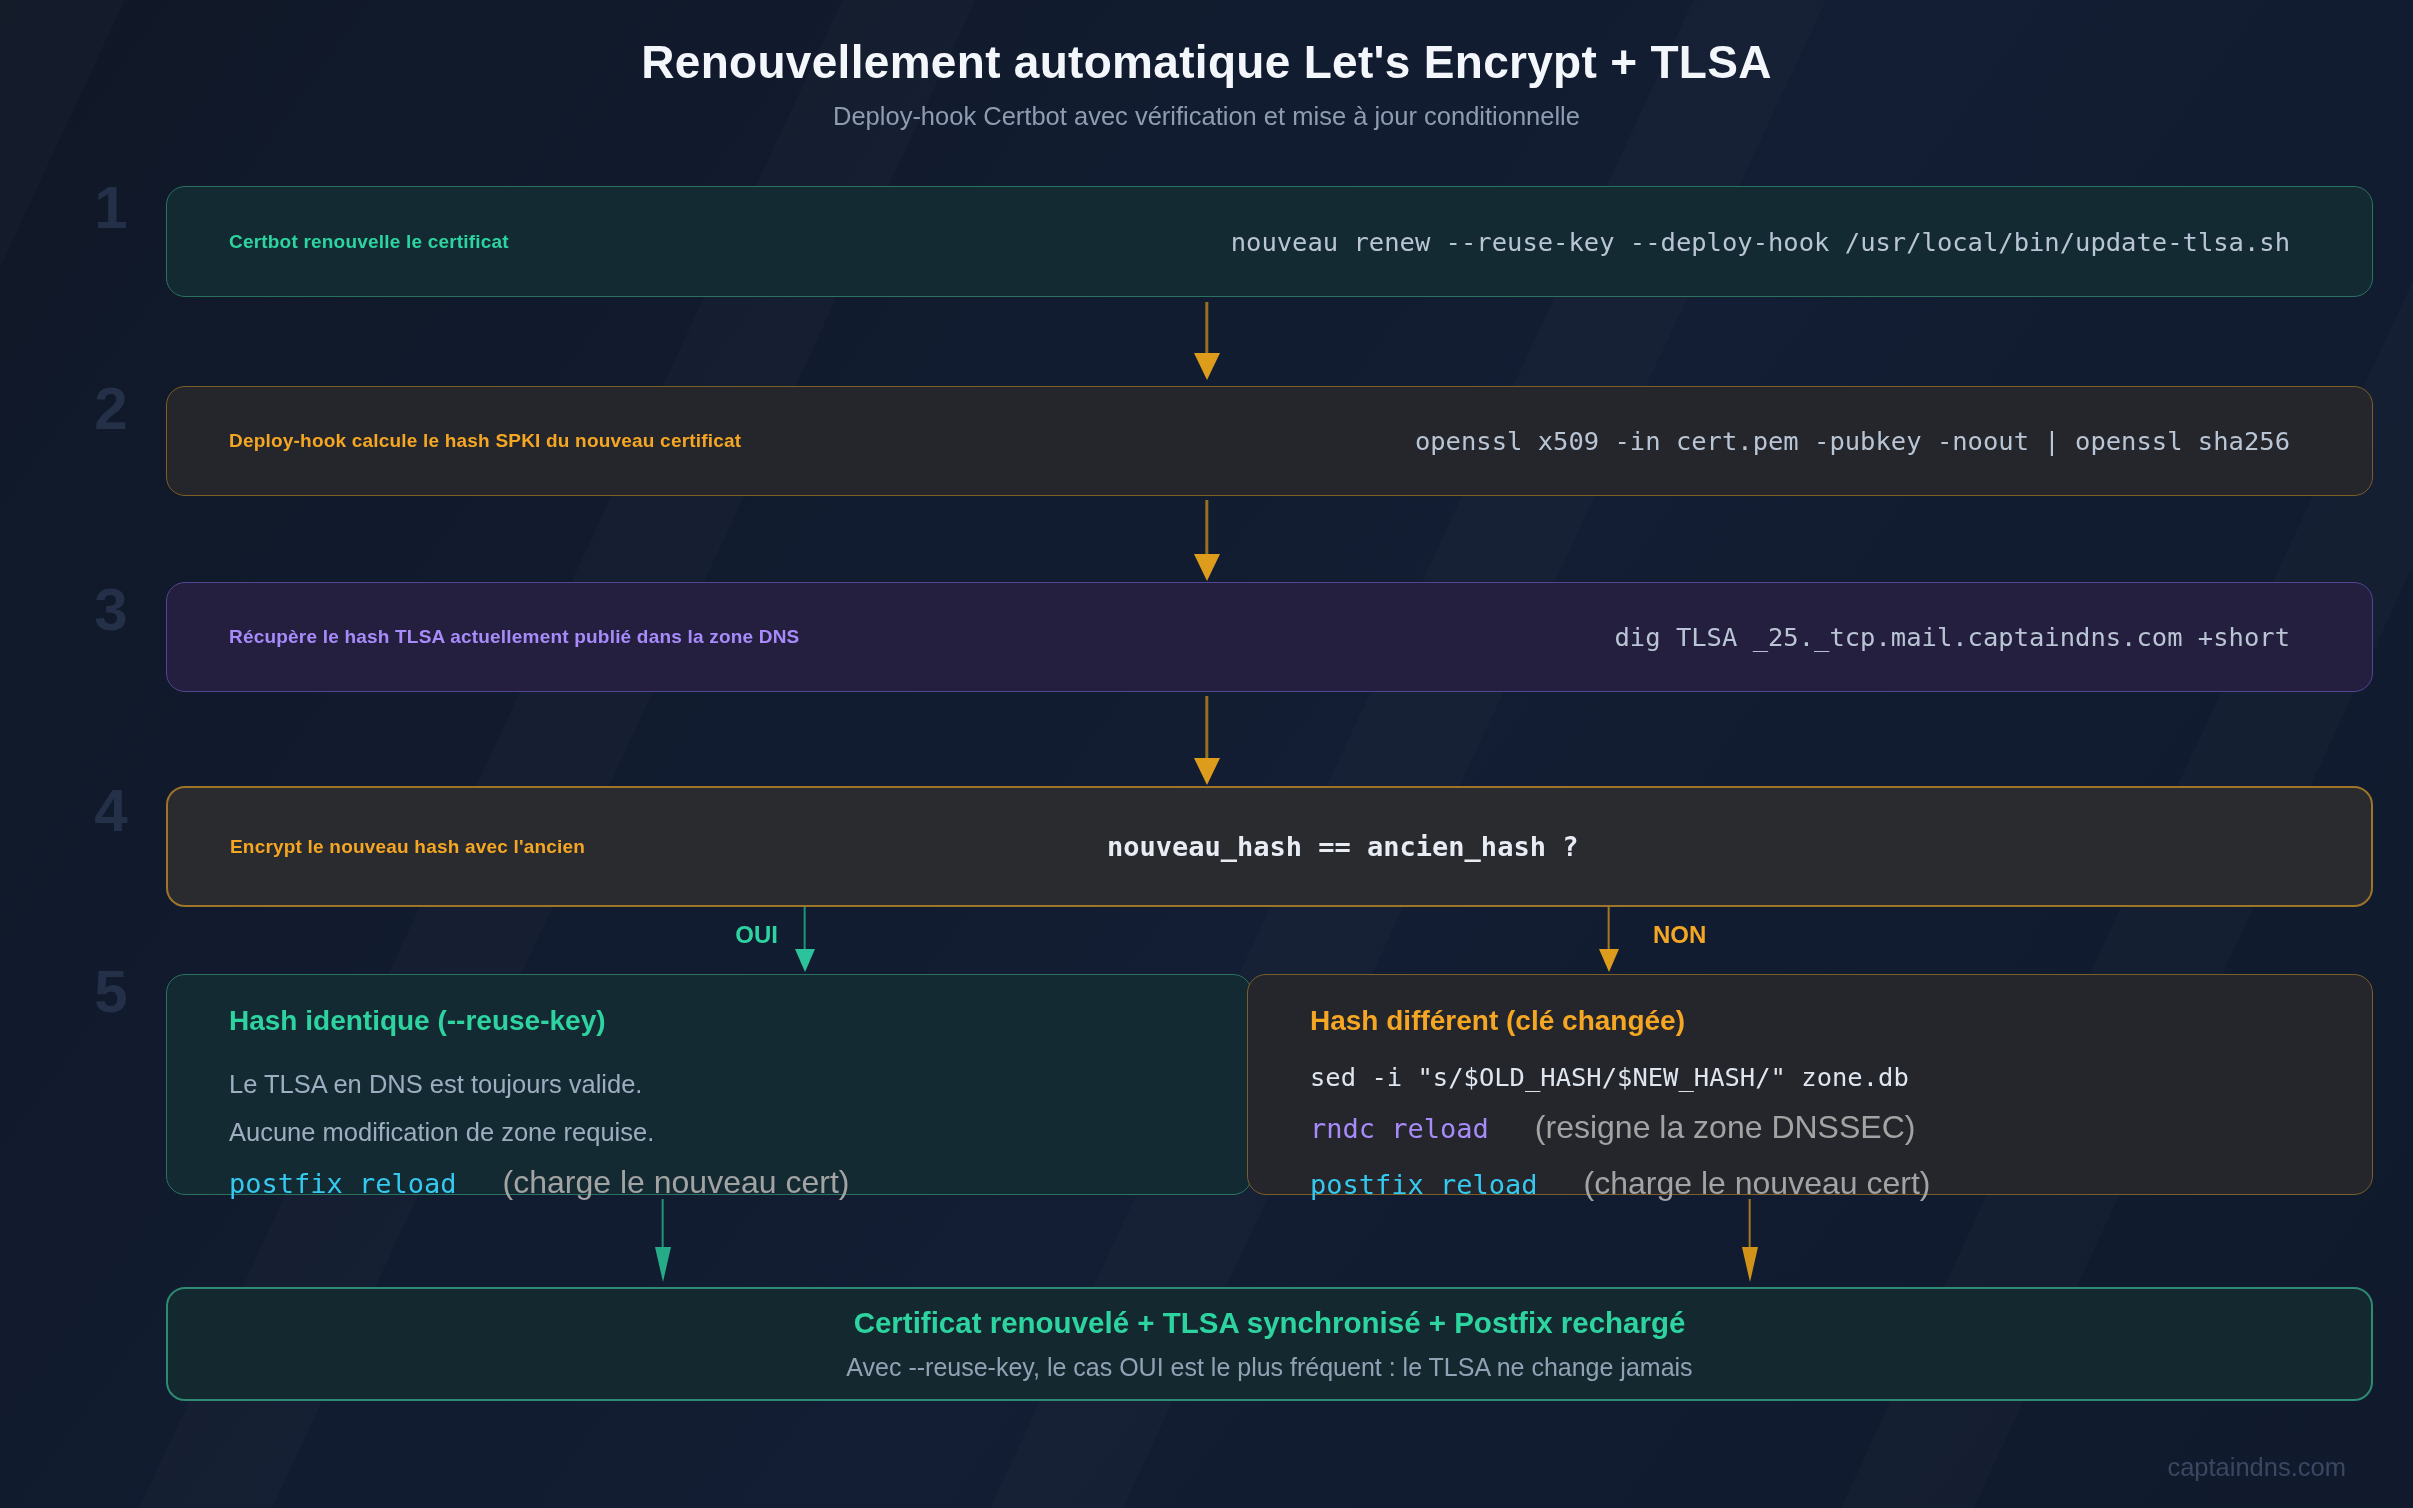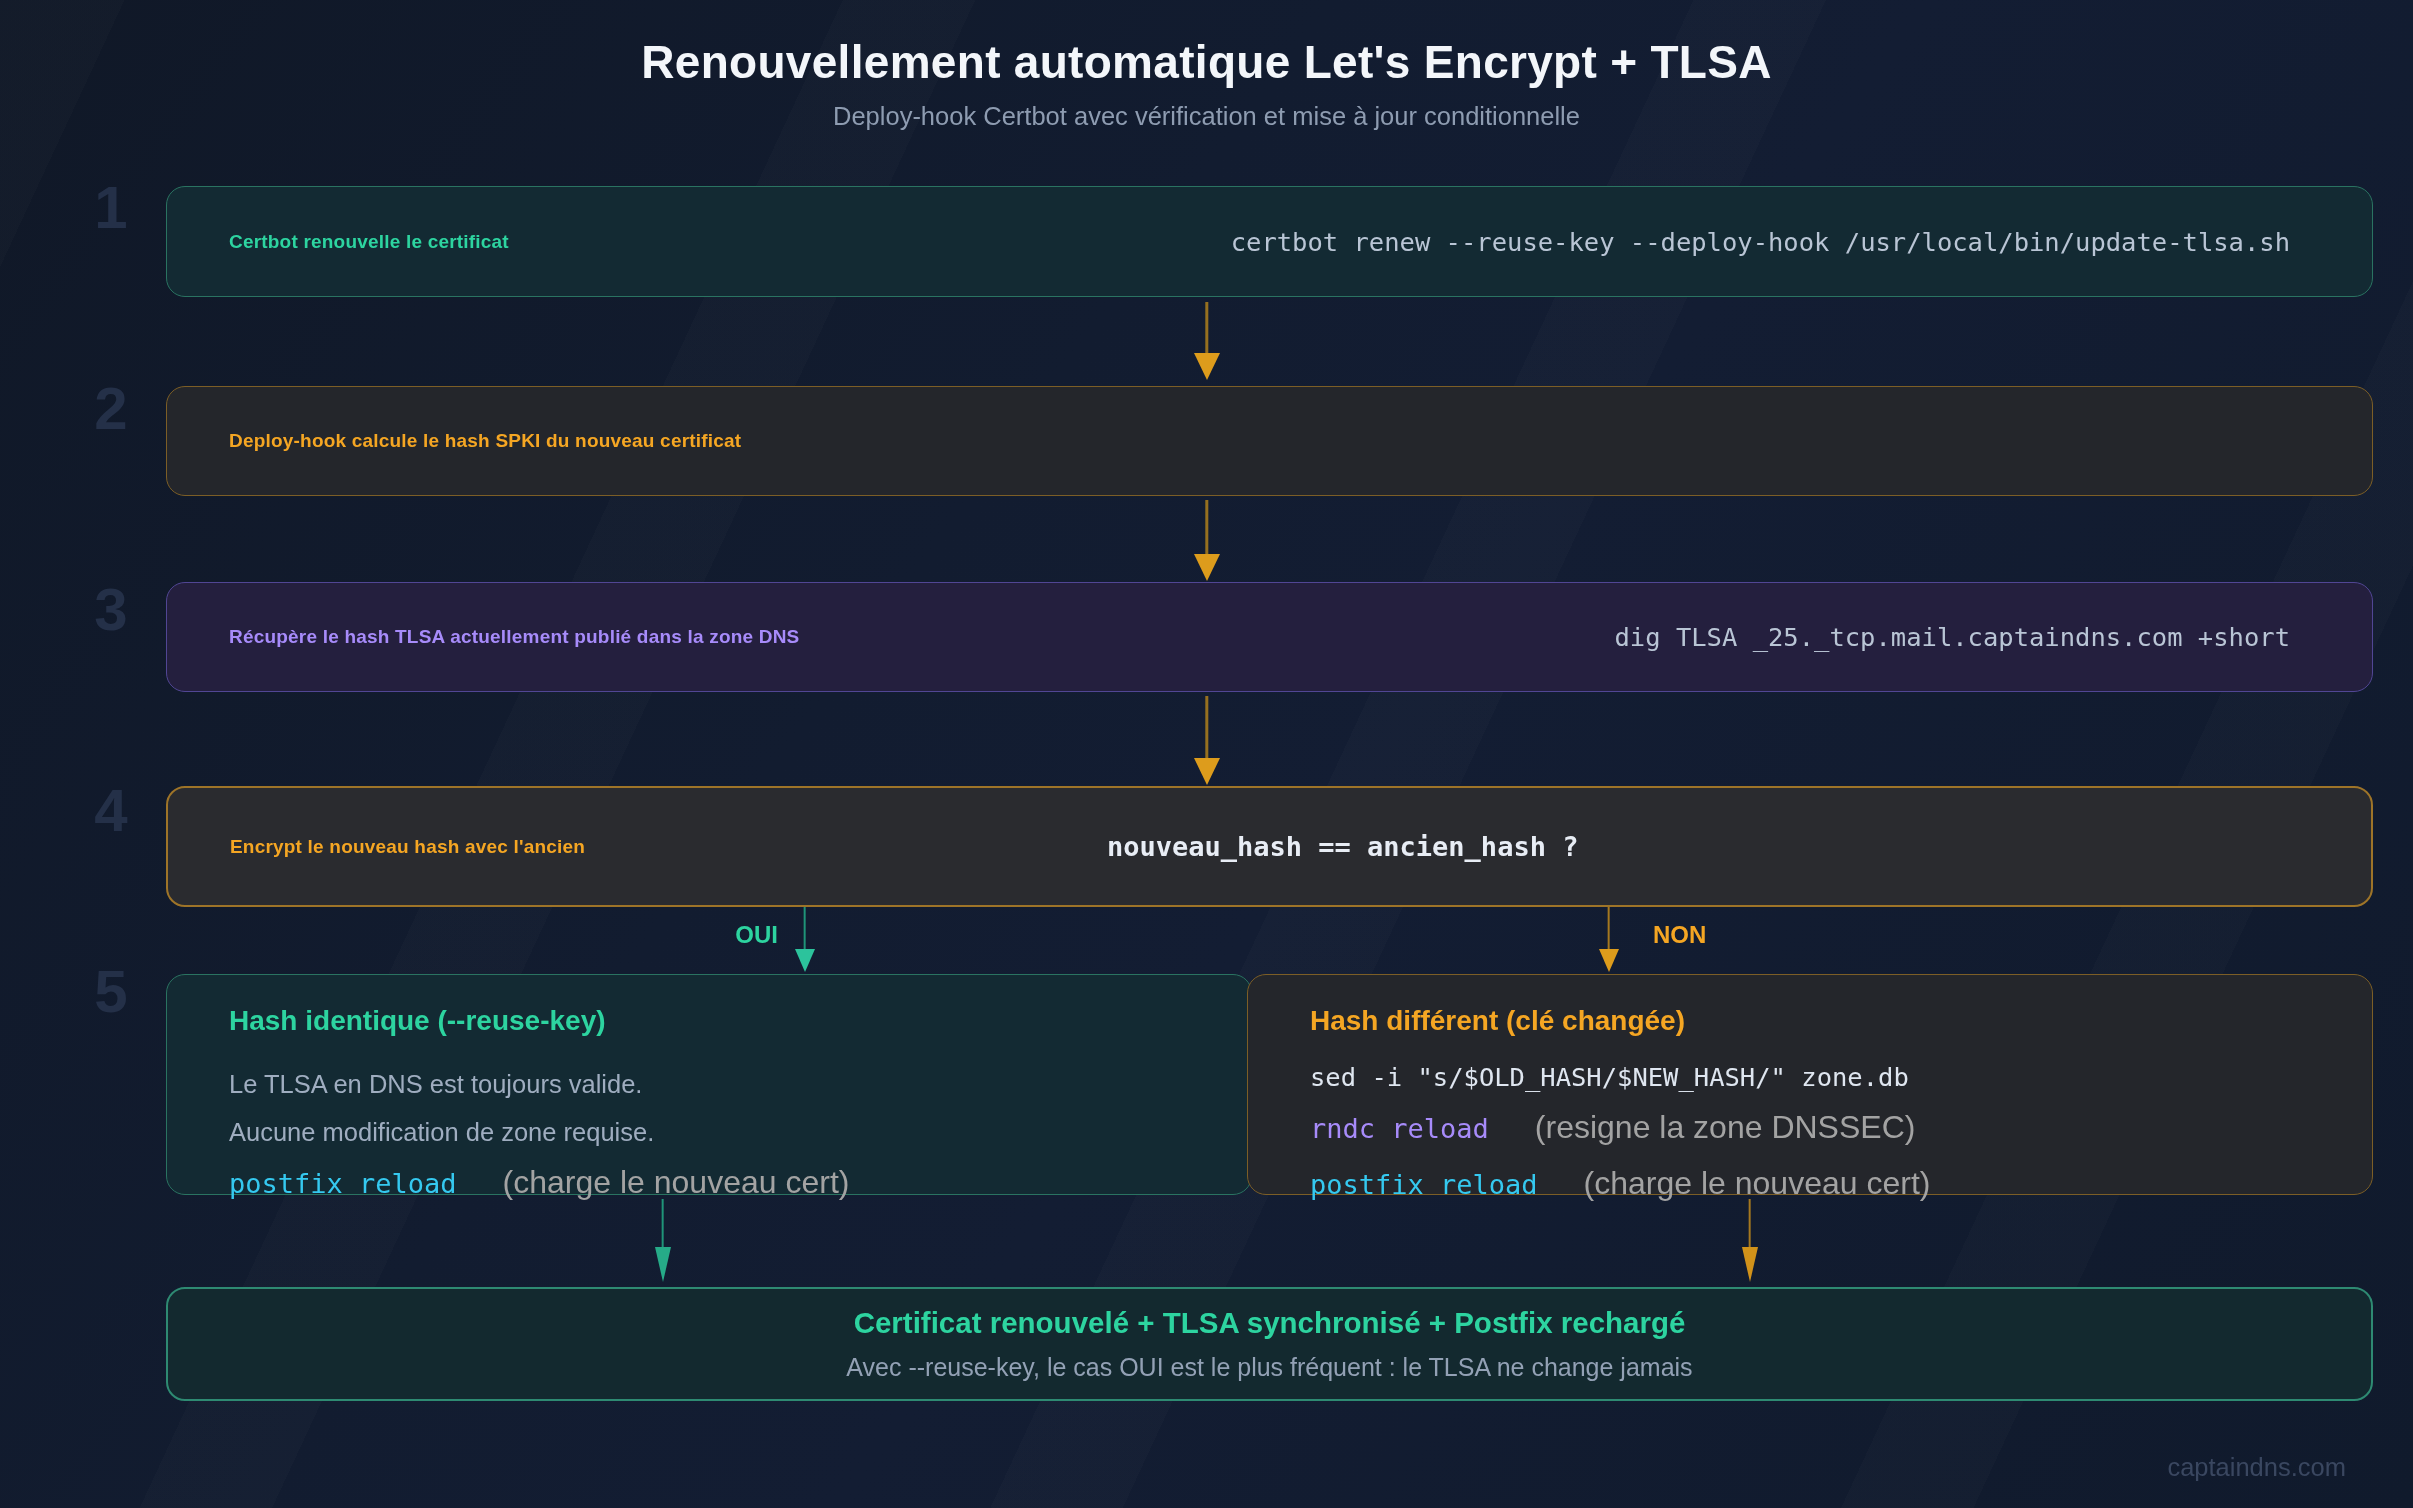--- a/index.html
+++ b/index.html
@@ -58,30 +58,31 @@
   <div class="subtitle">Deploy-hook Certbot avec vérification et mise à jour conditionnelle</div>
 
   <div class="step-num" style="top:173px;">1</div>
   <div class="step-num" style="top:374px;">2</div>
   <div class="step-num" style="top:575px;">3</div>
   <div class="step-num" style="top:776px;">4</div>
   <div class="step-num" style="top:957px;">5</div>
 
   <div class="box box-green" style="top:186px;height:111px;">
     <span class="label lbl-green">Certbot renouvelle le certificat</span>
-    <span class="mono cmd">certbot renew --reuse-key --deploy-hook /usr/local/bin/update-tlsa.sh</span>
+    <span class="mono cmd">nouveau renew --reuse-key --deploy-hook /usr/local/bin/update-tlsa.sh</span>
   </div>
 
   <div class="varrow" style="left:1193px;top:302px;width:27px;height:78px;">
     <div class="vline" style="width:3.4px;height:54px;background:#96701f;"></div>
     <div class="vhead" style="top:51px;border-left:13.4px solid transparent;border-right:13.4px solid transparent;border-top:27px solid #dd9c1c;"></div>
   </div>
 
   <div class="box box-amber" style="top:386px;height:110px;">
     <span class="label lbl-amber">Deploy-hook calcule le hash SPKI du nouveau certificat</span>
+    <span class="mono cmd">openssl x509 -in cert.pem -pubkey -noout | openssl sha256</span>
   </div>
 
   <div class="varrow" style="left:1193px;top:500px;width:27px;height:80px;">
     <div class="vline" style="width:3.4px;height:56px;background:#96701f;"></div>
     <div class="vhead" style="top:54px;border-left:13.4px solid transparent;border-right:13.4px solid transparent;border-top:27px solid #dd9c1c;"></div>
   </div>
 
   <div class="box box-purple" style="top:582px;height:110px;">
     <span class="label lbl-purple">Récupère le hash TLSA actuellement publié dans la zone DNS</span>
     <span class="mono cmd">dig TLSA _25._tcp.mail.captaindns.com +short</span>

